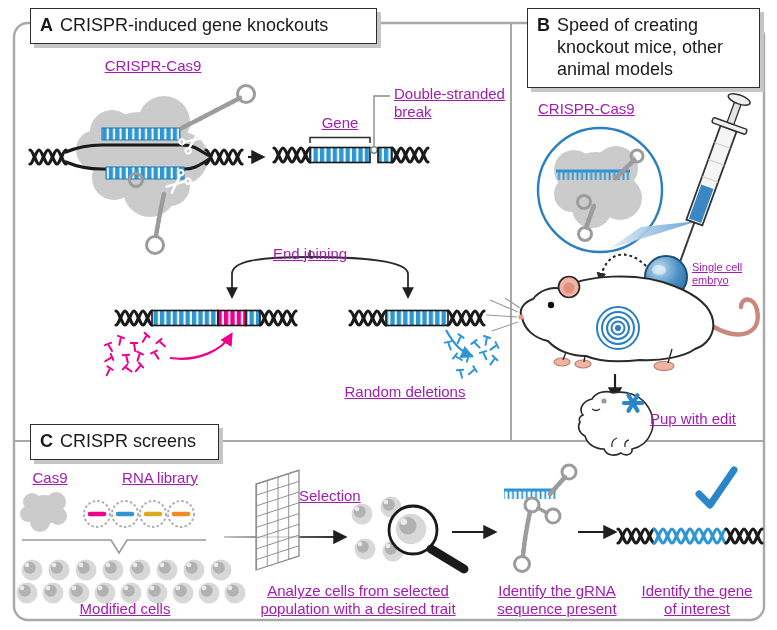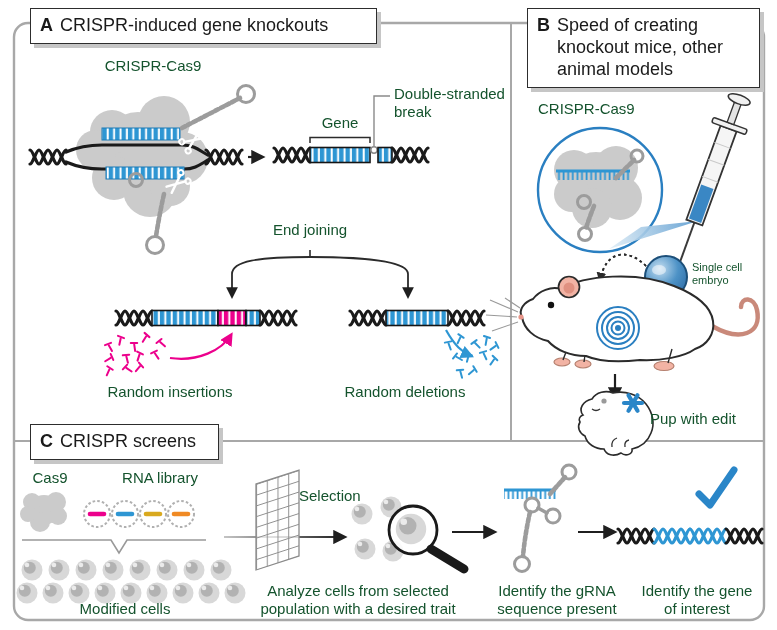--- a/index.html
+++ b/index.html
@@ -1,20 +1,20 @@
 <!DOCTYPE html>
 <html><head>
 <meta charset="utf-8">
 <style>
   html,body{margin:0;padding:0;background:#fff;}
   #fig{position:relative;width:777px;height:630px;background:#fff;overflow:hidden;
        font-family:"Liberation Sans",sans-serif;color:#1a1a1a;}
   #art{position:absolute;left:0;top:0;z-index:1;}
-  .lbl{position:absolute;z-index:2;font-size:15px;line-height:1.2;color:#14532d;
-       white-space:pre-line;}
+  .lbl{position:absolute;z-index:2;font-size:15px;line-height:1.2;color:#a21caf;
+       white-space:pre-line;text-decoration:underline;}
   .ctr{text-align:center;}
   .titlebox{position:absolute;z-index:3;background:#fff;border:1.6px solid #2d2d2d;
        box-shadow:4px 4px 0 #c6c6c6;display:flex;gap:7px;padding:6px 10px 6px 9px;
        font-size:18px;line-height:1.22;align-items:flex-start;}
   .titlebox b{font-weight:bold;}
   .gArm{stroke:#9c9c9c;stroke-width:4.6;stroke-dasharray:4 2.2;stroke-linecap:round;fill:none;}
   .gLoop{fill:none;stroke:#9c9c9c;stroke-width:3;}
   .st{stroke:#1a1a1a;stroke-width:3.2;fill:none;stroke-linecap:round;}
   .arrow{stroke:#1f1f1f;stroke-width:2.2;fill:none;}
 </style>
@@ -347,22 +347,21 @@
   </div>
   <div class="titlebox" style="left:30px;top:424px;width:168px;">
     <b>C</b>
     <span>CRISPR screens</span>
   </div>
 
   <div class="lbl ctr" style="left:88px;top:57px;width:130px;">CRISPR-Cas9</div>
   <div class="lbl ctr" style="left:300px;top:114px;width:80px;">Gene</div>
   <div class="lbl" style="left:394px;top:85px;width:115px;">Double-stranded
 break</div>
-  <div class="lbl ctr" style="left:235px;top:221px;width:150px;">End joining</div>
-  <div class="lbl ctr" style="left:95px;top:383px;width:150px;">Random insertions</div>
+  <div class="lbl ctr" style="left:235px;top:245px;width:150px;">End joining</div>
   <div class="lbl ctr" style="left:330px;top:383px;width:150px;">Random deletions</div>
 
   <div class="lbl" style="left:538px;top:100px;width:120px;">CRISPR-Cas9</div>
   <div class="lbl" style="left:692px;top:261px;width:80px;font-size:11px;">Single cell
 embryo</div>
   <div class="lbl" style="left:650px;top:410px;width:110px;">Pup with edit</div>
 
   <div class="lbl ctr" style="left:26px;top:469px;width:48px;">Cas9</div>
   <div class="lbl ctr" style="left:97px;top:469px;width:86px;margin-left:20px;">RNA library</div>
   <div class="lbl ctr" style="left:58px;top:600px;width:134px;">Modified cells</div>

